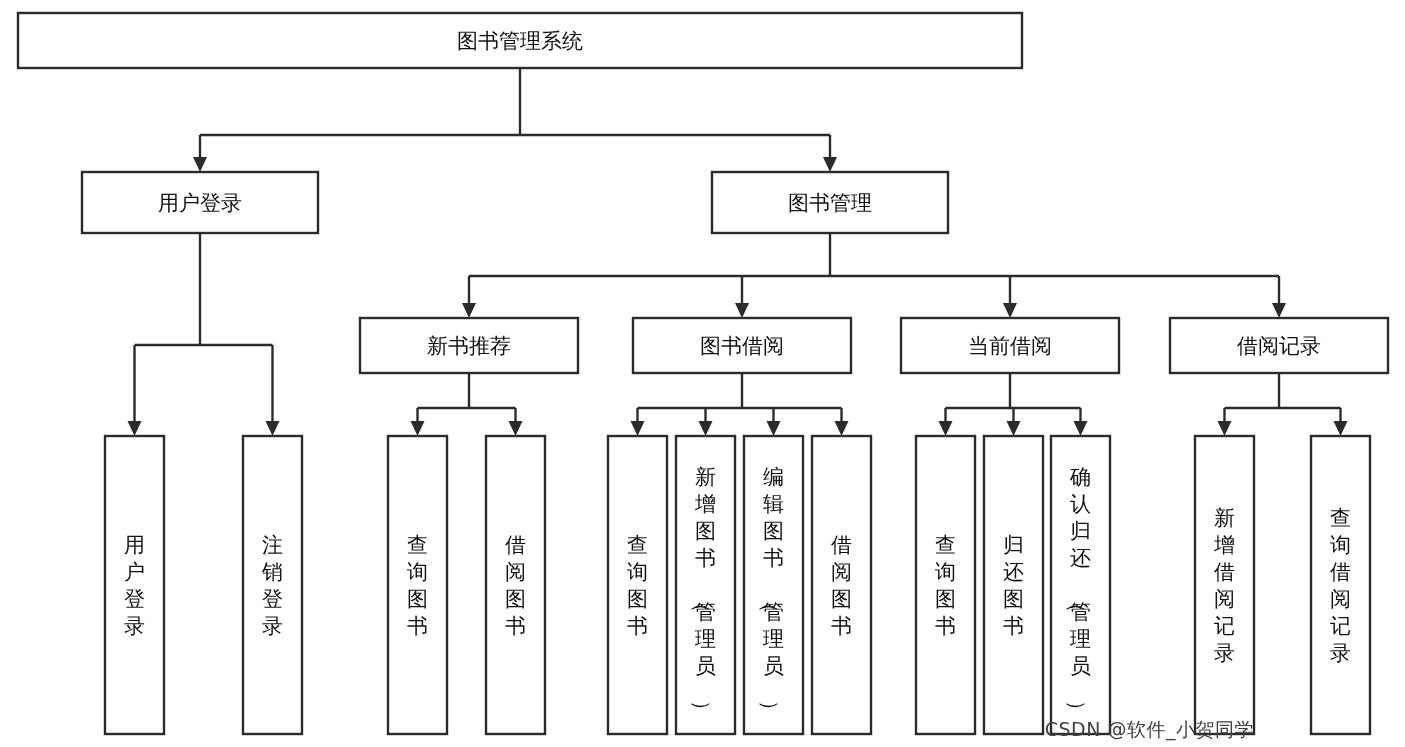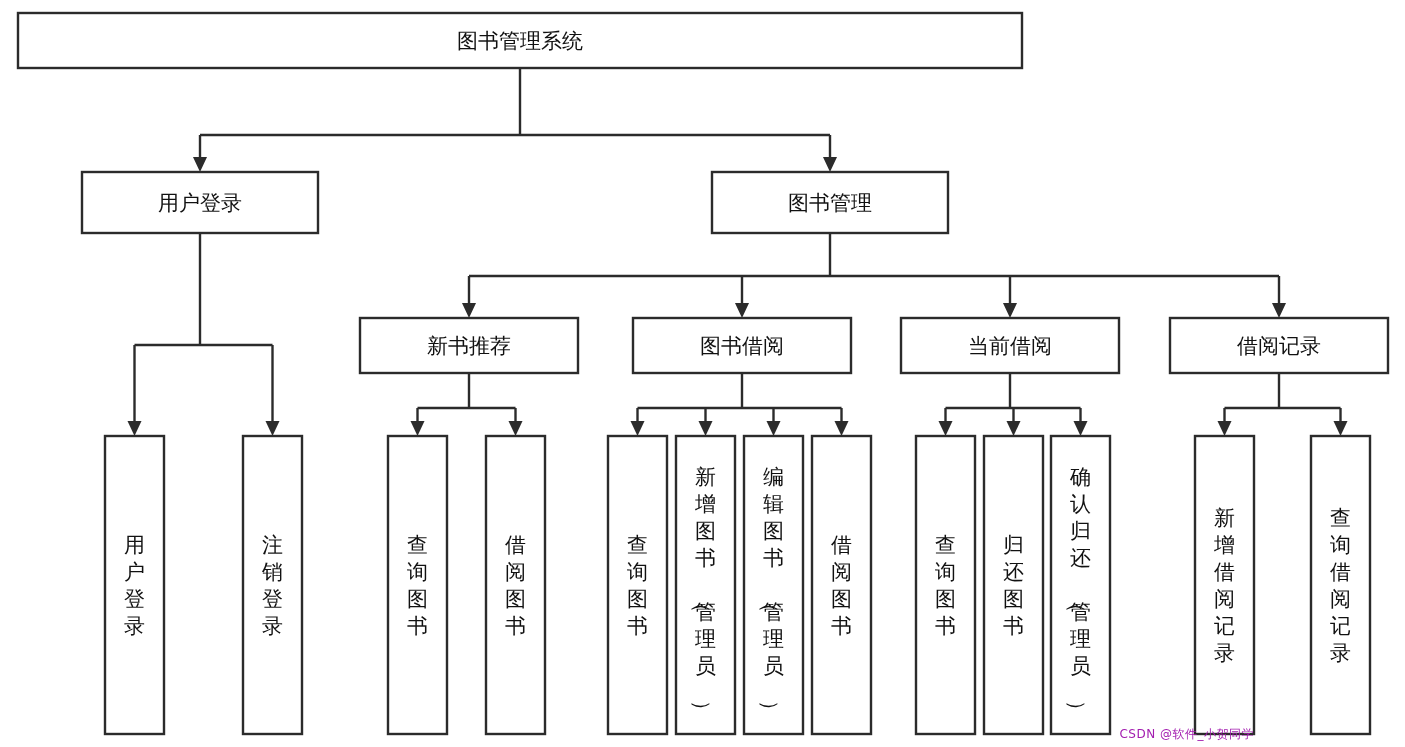--- a/index.html
+++ b/index.html
@@ -54,22 +54,22 @@
     font-size: 21px;
     fill: #111111;
     text-anchor: middle;
     dominant-baseline: middle;
   }
   .watermark {
     position: absolute;
     right: 10px;
     bottom: 4px;
     font-family: "DejaVu Sans", "Liberation Sans", sans-serif;
-    font-size: 12px;
-    color: #a21caf;
+    font-size: 19px;
+    color: #404040;
     letter-spacing: 0.5px;
     white-space: nowrap;
     pointer-events: none;
   }
 </style>
 </head>
 <body>
 
 <div id="diagram-root">
   <svg id="tree-svg" viewBox="0 0 1405 747" xmlns="http://www.w3.org/2000/svg">

